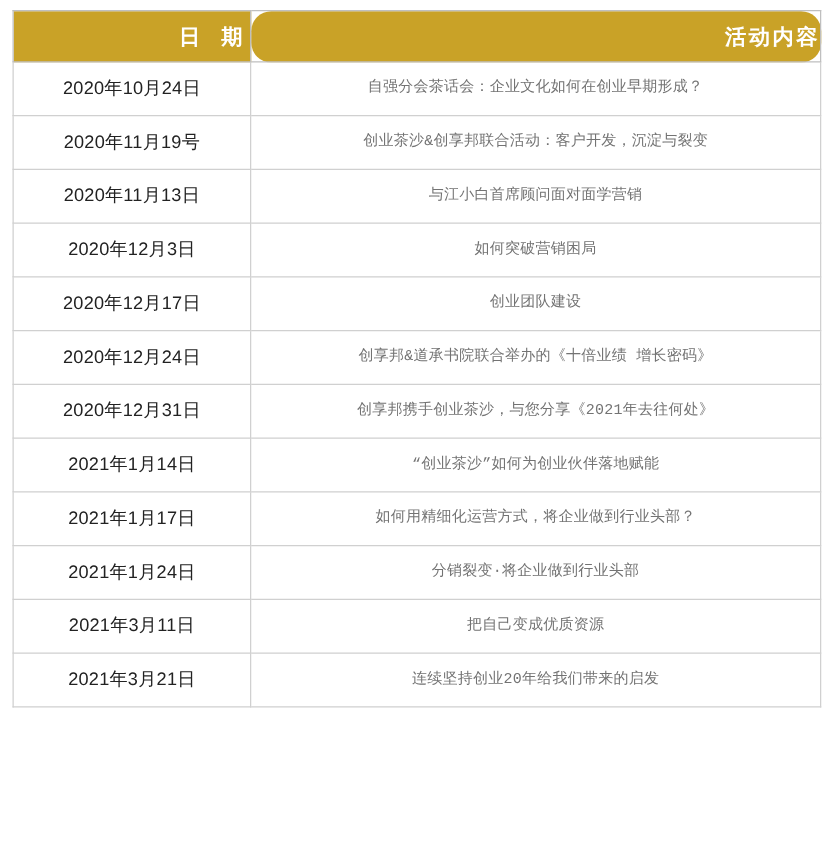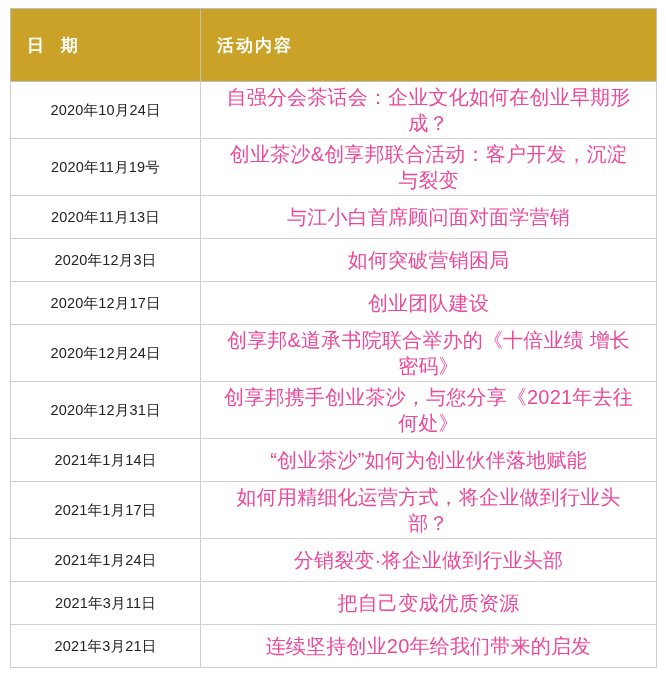--- a/index.html
+++ b/index.html
@@ -27,48 +27,50 @@
   }
   table.schedule col.c-date { width: 190px; }
   table.schedule col.c-content { width: 456px; }
 
   table.schedule th {
     background: #c9a227;
     color: #ffffff;
     font-size: 17px;
     font-weight: bold;
     letter-spacing: 6px;
-    text-align: left;
+    text-align: right;
     height: 40px;
     border: 1px solid #bfbfbf;
-    padding: 16px;
+    padding: 0;
   }
   table.schedule th.th-content {
     letter-spacing: 2px;
+    border-radius: 16px;
   }
   table.schedule td {
     border: 1px solid #d0d0d0;
     height: 38px;
     text-align: center;
     vertical-align: middle;
     font-size: 14px;
     color: #1a1a1a;
     padding: 2px 23px;
     line-height: 1.3;
     background: #ffffff;
   }
   table.schedule td.date {
     font-size: 14.5px;
     letter-spacing: 0.2px;
     color: #222222;
   }
   table.schedule td.content {
-    font-size: 20px;
+    font-size: 12px;
     letter-spacing: 0.2px;
-    color: #ec4899;
+    color: #737373;
+    font-family: Liberation Mono, monospace;
   }
 </style>
 </head>
 <body>
 
 <div class="page">
   <table class="schedule">
     <colgroup>
       <col class="c-date">
       <col class="c-content">

